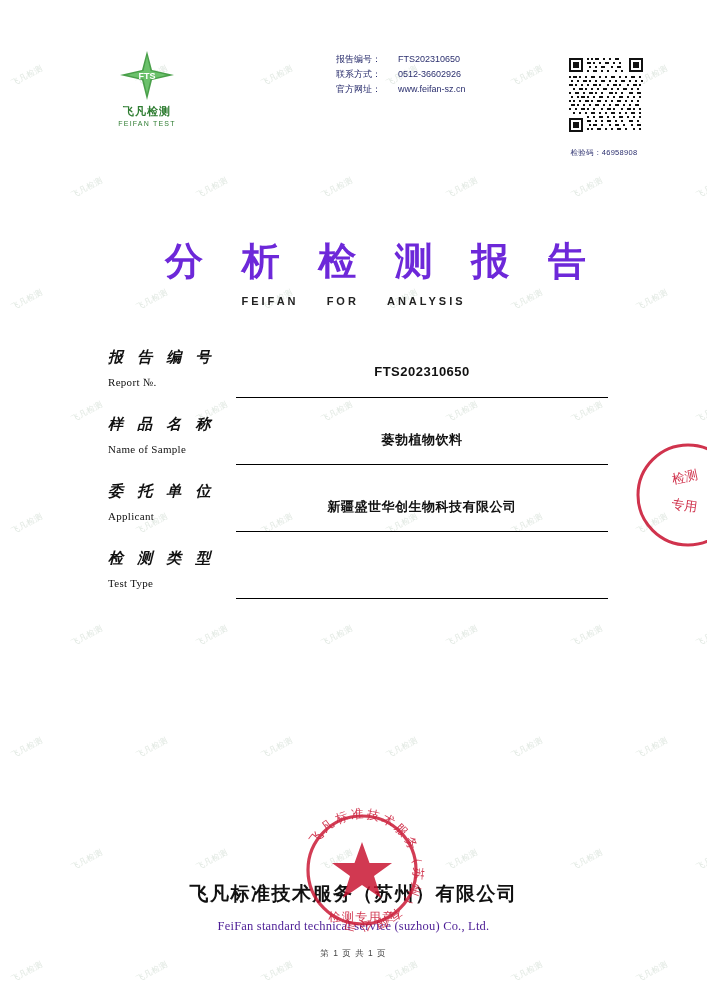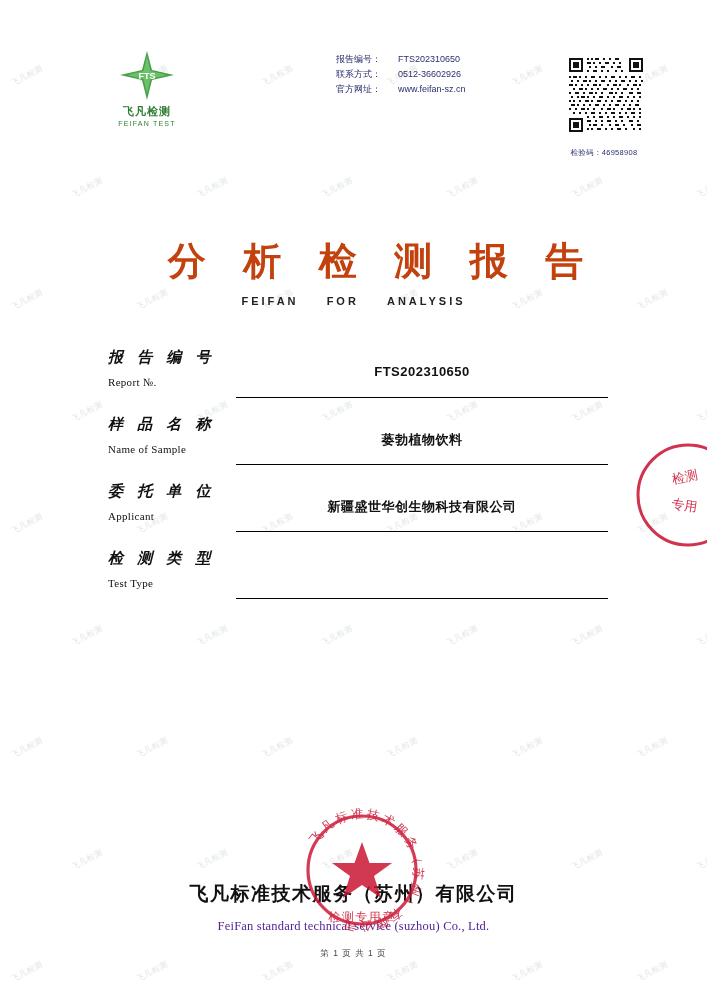--- a/index.html
+++ b/index.html
@@ -119,25 +119,25 @@
   
   .title-wrap {
     position: absolute;
     top: 236px;
     left: 0;
     width: 707px;
     text-align: center;
     z-index: 2;
   }
   .title-cn {
-    font-family: Liberation Serif, serif;
+    font-family: Liberation Sans, sans-serif;
     font-size: 38px;
     font-weight: bold;
     letter-spacing: 14px;
-    color: #c2410c;
+    color: #6d28d9;
     text-indent: 14px;
     padding-left: 44px;
   }
   .title-en {
     margin-top: 8px;
     font-family: "Liberation Sans", sans-serif;
     font-size: 11px;
     font-weight: bold;
     letter-spacing: 3px;
     color: #222;

